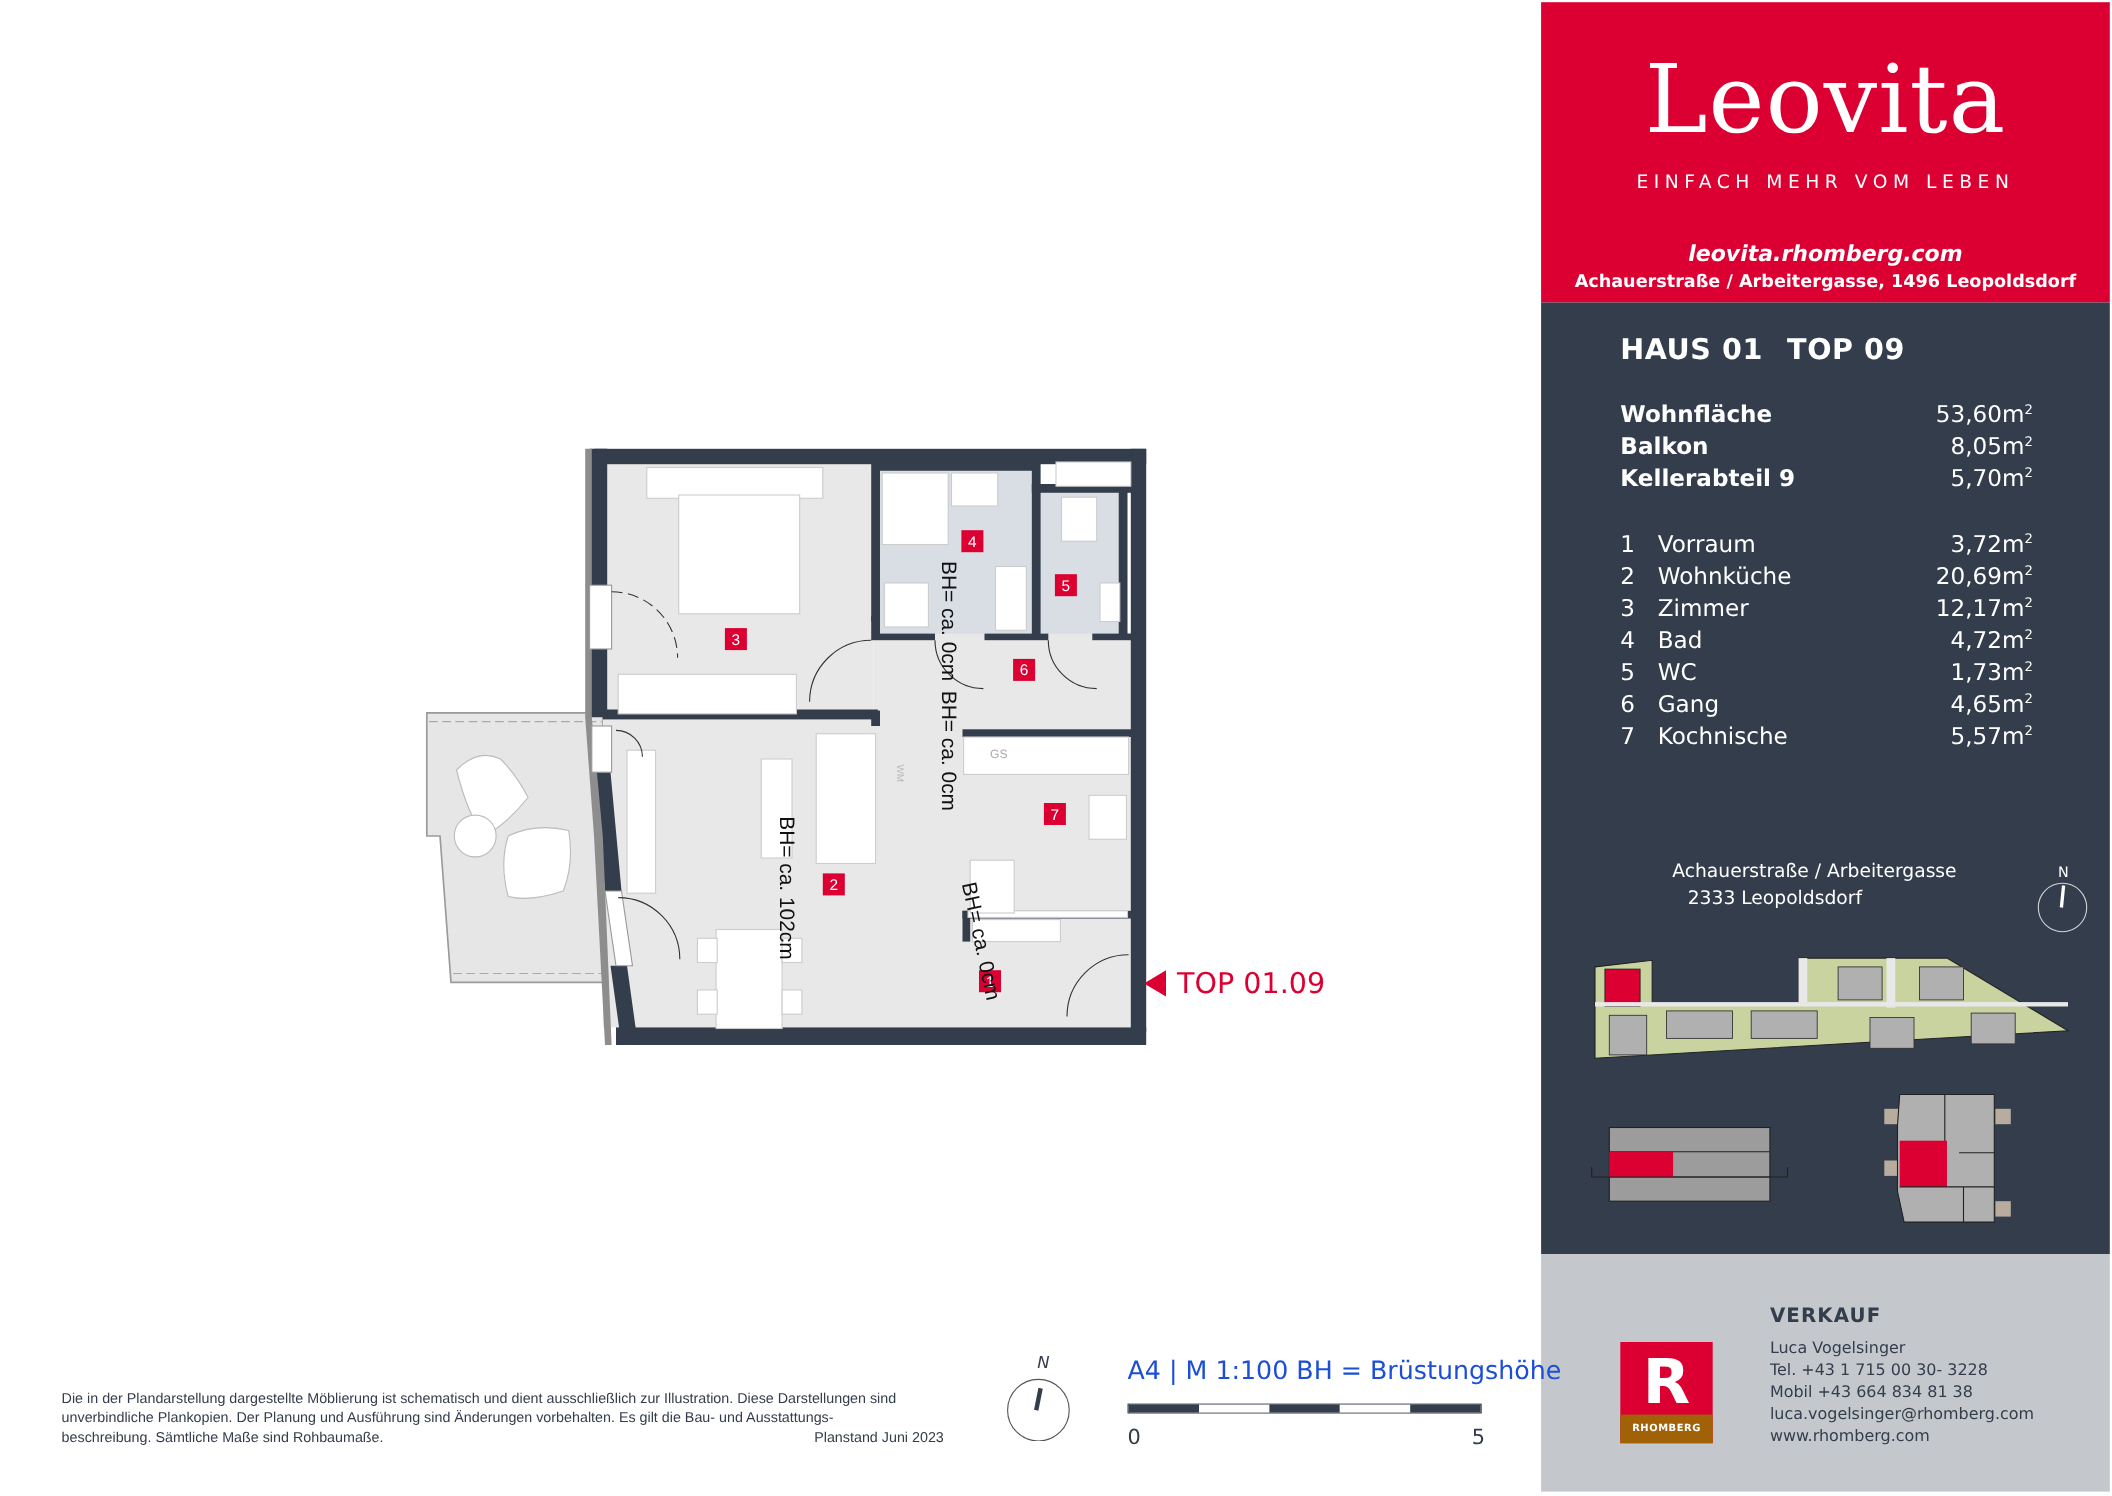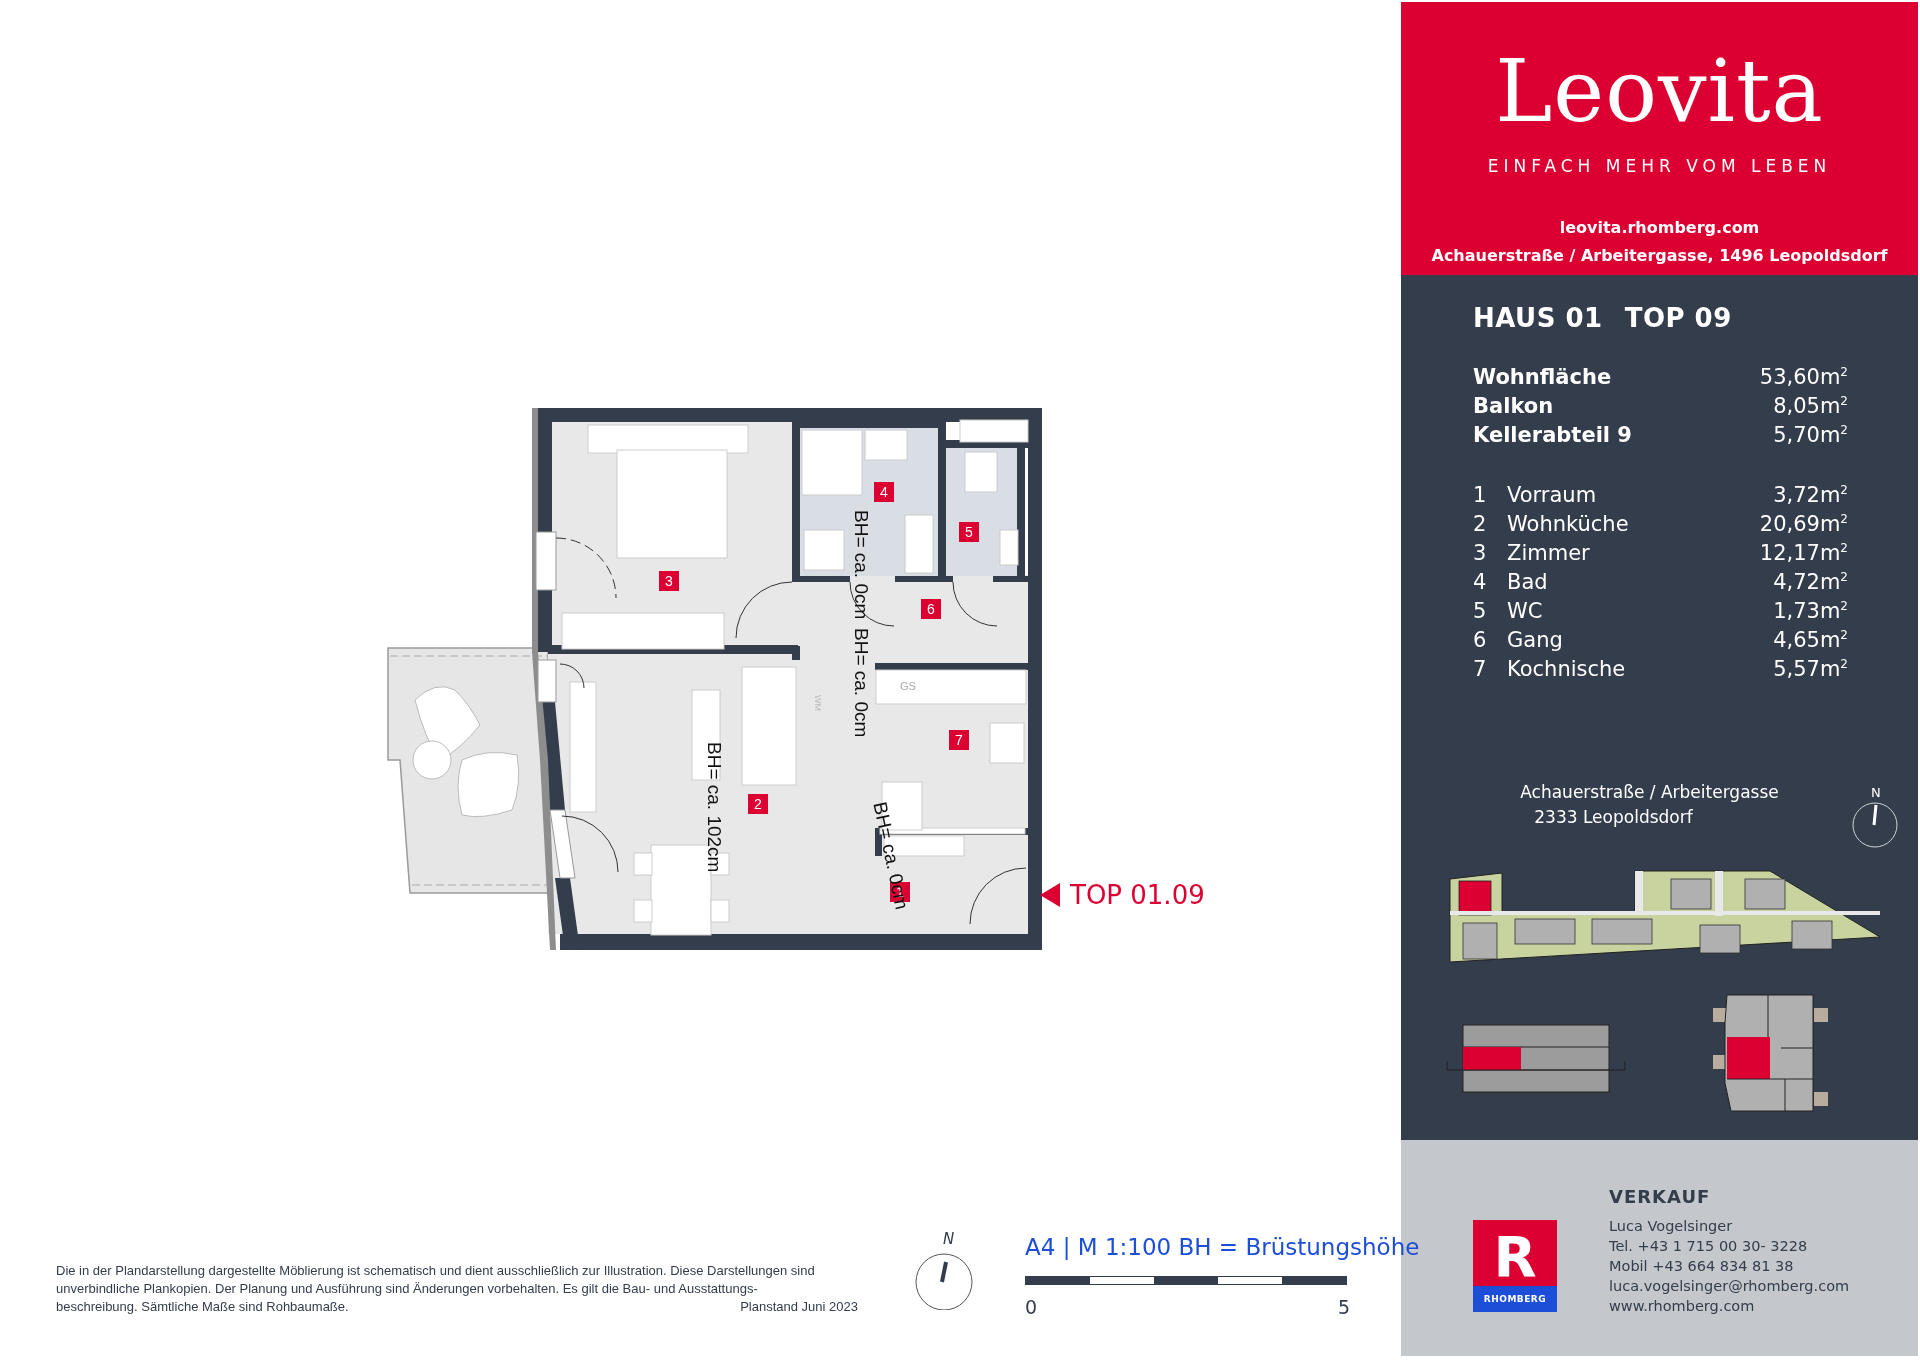--- a/index.html
+++ b/index.html
@@ -4,41 +4,41 @@
 <style>
   html, body { margin:0; padding:0; background:#ffffff; }
   body { width:1920px; height:1360px; position:relative; overflow:hidden; font-family:"DejaVu Sans", sans-serif; color:#333d4b; }
   .abs { position:absolute; }
 
   
   #panel { position:absolute; left:1401px; top:2px; width:409px; height:1354px; }
   #brand { position:absolute; left:0; top:0; width:517px; height:273px; background:#dc0032; color:#fff; text-align:center; }
   #brand .logo { position:absolute; left:0; right:0; top:46px; font-family:"DejaVu Serif", serif; font-size:86px; letter-spacing:1px; line-height:1; }
   #brand .tagline { position:absolute; left:0; right:0; top:154px; font-size:17px; letter-spacing:5px; }
-  #brand .url { position:absolute; left:0; right:0; top:216px; font-size:16px; font-weight:bold; }
+  #brand .url { position:absolute; left:0; right:0; top:216px; font-size:20px; font-weight:bold;font-style:italic; }
   #brand .addr { position:absolute; left:0; right:0; top:244px; font-size:16px; font-weight:bold; }
 
   #info { position:absolute; left:0; top:273px; width:517px; height:865px; background:#333d4b; color:#fff; }
   #info .title { position:absolute; left:72px; top:28px; font-size:26px; font-weight:bold; letter-spacing:0.5px; }
   #info .title span + span { margin-left:22px; }
   .row { position:absolute; left:72px; width:375px; height:29px; font-size:21px; display:flex; }
   .row .lbl { flex:1; }
   .row .num { width:34px; }
   .row .val { text-align:right; }
   .row.bold { font-weight:bold; }
   .row.bold .val { font-weight:normal; }
   sup { font-size:12px; vertical-align:8px; line-height:0; }
 
   #info .loc { position:absolute; left:0; width:517px; top:507px; text-align:left; font-size:17px; }
   #info .loc div { position:absolute; left:0; width:425px; text-align:center; }
 
   #contact { position:absolute; left:0; top:1138px; width:517px; height:216px; background:#c4c8cc; color:#333d4b; }
   #contact .rh-logo { position:absolute; left:72px; top:80px; width:84px; height:92px; background:#dc0032; }
   #contact .rh-logo .R { position:absolute; left:0; right:0; top:4px; text-align:center; color:#fff; font-weight:bold; font-size:56px; font-family:"DejaVu Sans", sans-serif; }
-  #contact .rh-logo .foot { position:absolute; left:0; right:0; bottom:0; height:26px; background:#1d4ed8; color:#fff; font-size:9px; font-weight:bold; text-align:center; line-height:26px; letter-spacing:0.5px; }
+  #contact .rh-logo .foot { position:absolute; left:0; right:0; bottom:0; height:26px; background:#a16207; color:#fff; font-size:9px; font-weight:bold; text-align:center; line-height:26px; letter-spacing:0.5px; }
   #contact .head { position:absolute; left:208px; top:46px; font-size:18px; font-weight:bold; letter-spacing:1px; }
   #contact .line { position:absolute; left:208px; font-size:14.5px; }
 
   
   #plan { position:absolute; left:340px; top:380px; width:900px; height:620px; }
   .lab { position:absolute; font-family:"Liberation Sans", sans-serif; font-size:19px; color:#111; white-space:nowrap; }
   .tag { position:absolute; width:20px; height:20px; background:#dc0032; color:#fff; font-family:"Liberation Sans", sans-serif; font-size:14px; text-align:center; line-height:20px; }
 
   #toplabel { position:absolute; left:1040px; top:880px; color:#dc0032; font-size:26px; }
   #toplabel .arrow { display:inline-block; width:0; height:0; border-top:12px solid transparent; border-bottom:12px solid transparent; border-right:20px solid #dc0032; vertical-align:-3px; margin-right:10px; }

